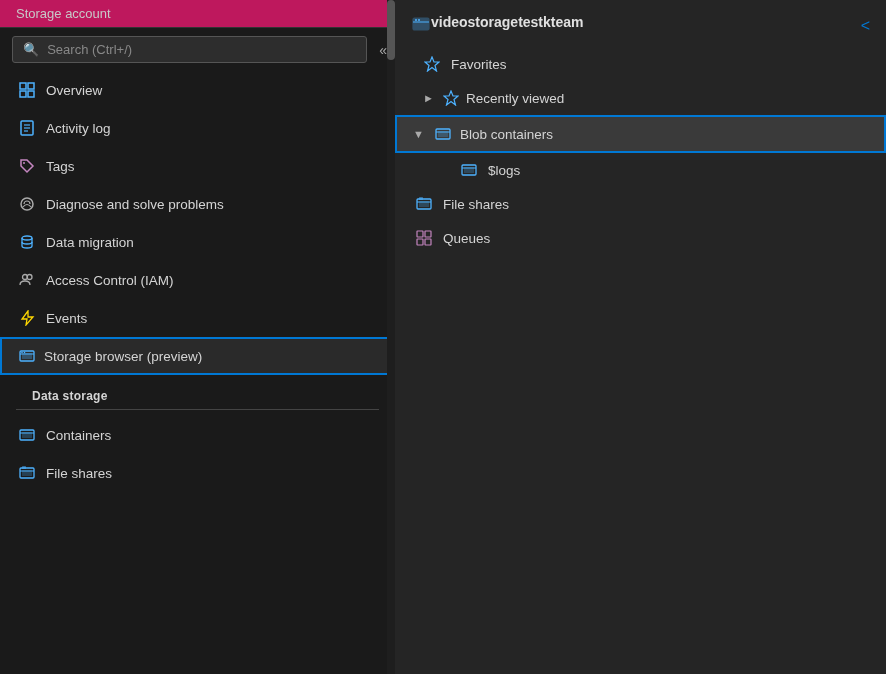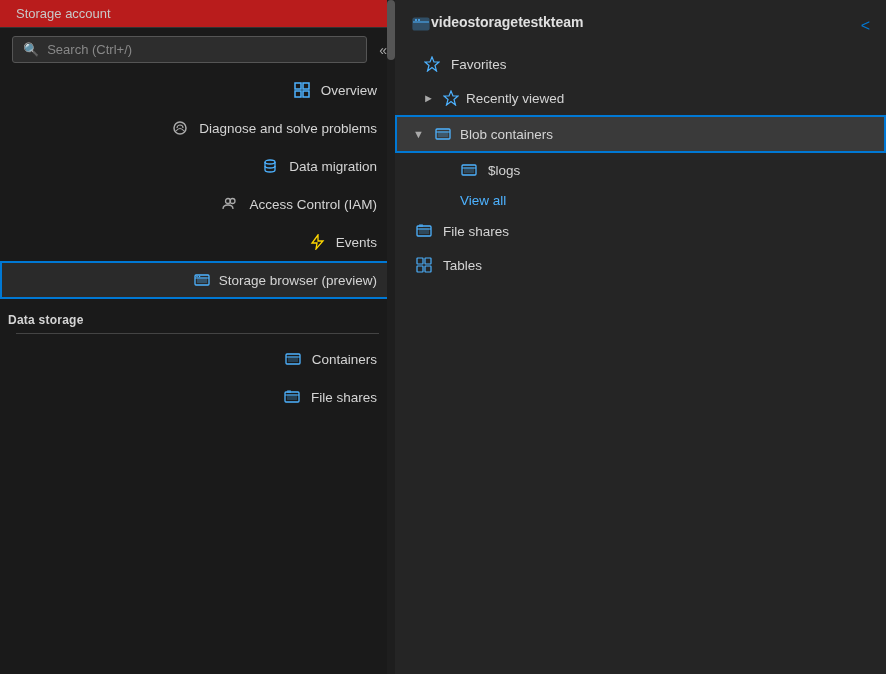--- a/index.html
+++ b/index.html
@@ -11,21 +11,21 @@
       color: #e0e0e0;
       display: flex;
       overflow: hidden;
     }
 
     .sidebar-header {
       padding: 6px 12px 6px 16px;
       color: #c8c8c8;
       font-size: 13px;
       font-weight: 400;
-      background: #b91c1c;
+      background: #be185d;
       border-bottom: 1px solid #333;
     }
 
     .search-bar {
       display: flex;
       align-items: center;
       margin: 8px 12px;
       background: #2d2d2d;
       border: 1px solid #555;
       border-radius: 3px;
@@ -82,41 +82,40 @@
       display: flex;
       align-items: center;
       padding: 8px 16px;
       gap: 10px;
       cursor: pointer;
       font-size: 13.5px;
       color: #d4d4d4;
       text-decoration: none;
       border: 2px solid transparent;
       position: relative;
-      justify-content: flex-end;
     }
 
     .nav-item.active {
       background: #2a2a2a;
       border: 2px solid #0078d4;
       gap: 8px;
     }
 
     .nav-item .icon {
       width: 18px;
       height: 18px;
       display: flex;
       align-items: center;
       justify-content: center;
       flex-shrink: 0;
       font-size: 14px;
     }
 
     .section-label {
-      padding: 14px 16px 4px 8px;
+      padding: 14px 16px 4px 32px;
       font-size: 12px;
       font-weight: 600;
       color: #d4d4d4;
       letter-spacing: 0.02em;
     }
 
     .divider {
       height: 1px;
       background: #444;
       margin: 2px 16px 6px 16px;
@@ -263,21 +262,41 @@
         <svg width="16" height="16" viewBox="0 0 16 16" fill="none">
           <rect x="1" y="1" width="6" height="6" stroke="#4db2ff" stroke-width="1.5" fill="none"></rect>
           <rect x="9" y="1" width="6" height="6" stroke="#4db2ff" stroke-width="1.5" fill="none"></rect>
           <rect x="1" y="9" width="6" height="6" stroke="#4db2ff" stroke-width="1.5" fill="none"></rect>
           <rect x="9" y="9" width="6" height="6" stroke="#4db2ff" stroke-width="1.5" fill="none"></rect>
         </svg>
       </span>
       <span>Overview</span>
     </div>
 
-
+    <div class="nav-item">
+      <span class="icon">
+        <svg width="16" height="16" viewBox="0 0 16 16" fill="none">
+          <rect x="2" y="1" width="12" height="14" rx="1" stroke="#4db2ff" stroke-width="1.5" fill="none"></rect>
+          <line x1="5" y1="5" x2="11" y2="5" stroke="#4db2ff" stroke-width="1.2"></line>
+          <line x1="5" y1="8" x2="11" y2="8" stroke="#4db2ff" stroke-width="1.2"></line>
+          <line x1="5" y1="11" x2="9" y2="11" stroke="#4db2ff" stroke-width="1.2"></line>
+        </svg>
+      </span>
+      <span>Activity log</span>
+    </div>
+
+    <div class="nav-item">
+      <span class="icon">
+        <svg width="16" height="16" viewBox="0 0 16 16" fill="none">
+          <path d="M2 2h6l6 6-6 6-6-6V2z" stroke="#c586c0" stroke-width="1.5" fill="none"></path>
+          <circle cx="5" cy="5" r="1" fill="#c586c0"></circle>
+        </svg>
+      </span>
+      <span>Tags</span>
+    </div>
 
     <div class="nav-item">
       <span class="icon">
         <svg width="16" height="16" viewBox="0 0 16 16" fill="none">
           <circle cx="8" cy="8" r="6" stroke="#aaa" stroke-width="1.5" fill="none"></circle>
           <path d="M5 8a3 3 0 0 1 6 0" stroke="#aaa" stroke-width="1.2" fill="none"></path>
           <path d="M4 11 Q8 6 12 11" stroke="#aaa" stroke-width="1.2" fill="none"></path>
         </svg>
       </span>
       <span>Diagnose and solve problems</span>
@@ -413,40 +432,39 @@
       <svg width="16" height="16" viewBox="0 0 16 16" fill="none">
         <rect x="1" y="3" width="14" height="10" rx="1" stroke="#4db2ff" stroke-width="1.3" fill="none"></rect>
         <rect x="3" y="5" width="10" height="6" rx="0.5" fill="#4db2ff" opacity="0.25"></rect>
         <line x1="1" y1="6" x2="15" y2="6" stroke="#4db2ff" stroke-width="1"></line>
       </svg>
     </span>
     <span>$logs</span>
   </div>
 
 
-  <a class="view-all-link">View all</a>
 
   <div class="rp-item indent" style="padding-left:20px;">
     <span class="rp-icon">
       <svg width="16" height="16" viewBox="0 0 16 16" fill="none">
         <rect x="1" y="3" width="14" height="10" rx="1" stroke="#4db2ff" stroke-width="1.3" fill="none"></rect>
         <rect x="3" y="5" width="10" height="6" rx="0.5" fill="#4db2ff" opacity="0.25"></rect>
         <line x1="1" y1="6" x2="15" y2="6" stroke="#4db2ff" stroke-width="1"></line>
         <rect x="3" y="1" width="4" height="3" rx="0.5" fill="#4db2ff" opacity="0.5"></rect>
       </svg>
     </span>
     <span>File shares</span>
   </div>
 
-
   <div class="rp-item indent" style="padding-left:20px;">
     <span class="rp-icon">
       <svg width="16" height="16" viewBox="0 0 16 16" fill="none">
-        <rect x="1" y="1" width="6" height="6" rx="0.5" stroke="#4db2ff" stroke-width="1.2" fill="none"></rect>
-        <rect x="9" y="1" width="6" height="6" rx="0.5" stroke="#4db2ff" stroke-width="1.2" fill="none"></rect>
-        <rect x="1" y="9" width="6" height="6" rx="0.5" stroke="#4db2ff" stroke-width="1.2" fill="none"></rect>
-        <rect x="9" y="9" width="6" height="6" rx="0.5" stroke="#4db2ff" stroke-width="1.2" fill="none"></rect>
-      </svg>
-    </span>
-    <span>Tables</span>
-  </div>
+        <rect x="1" y="1" width="6" height="6" rx="0.5" stroke="#c586c0" stroke-width="1.2" fill="none"></rect>
+        <rect x="9" y="1" width="6" height="6" rx="0.5" stroke="#c586c0" stroke-width="1.2" fill="none"></rect>
+        <rect x="1" y="9" width="6" height="6" rx="0.5" stroke="#c586c0" stroke-width="1.2" fill="none"></rect>
+        <rect x="9" y="9" width="6" height="6" rx="0.5" stroke="#c586c0" stroke-width="1.2" fill="none"></rect>
+      </svg>
+    </span>
+    <span>Queues</span>
+  </div>
+
 
 </div>
 
 </body></html>

